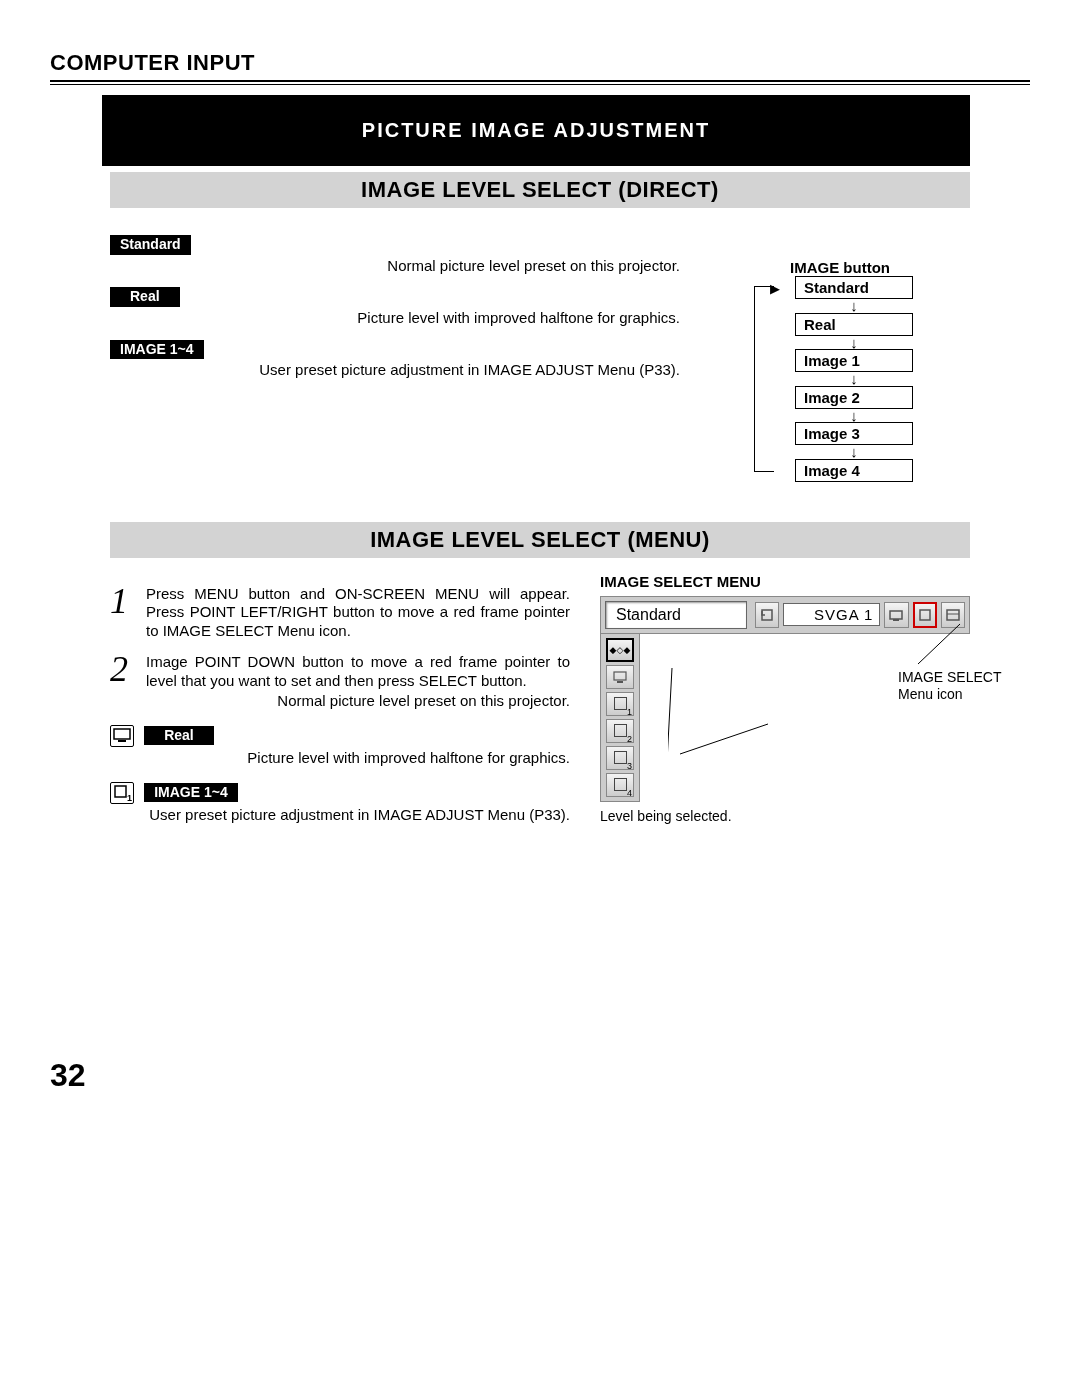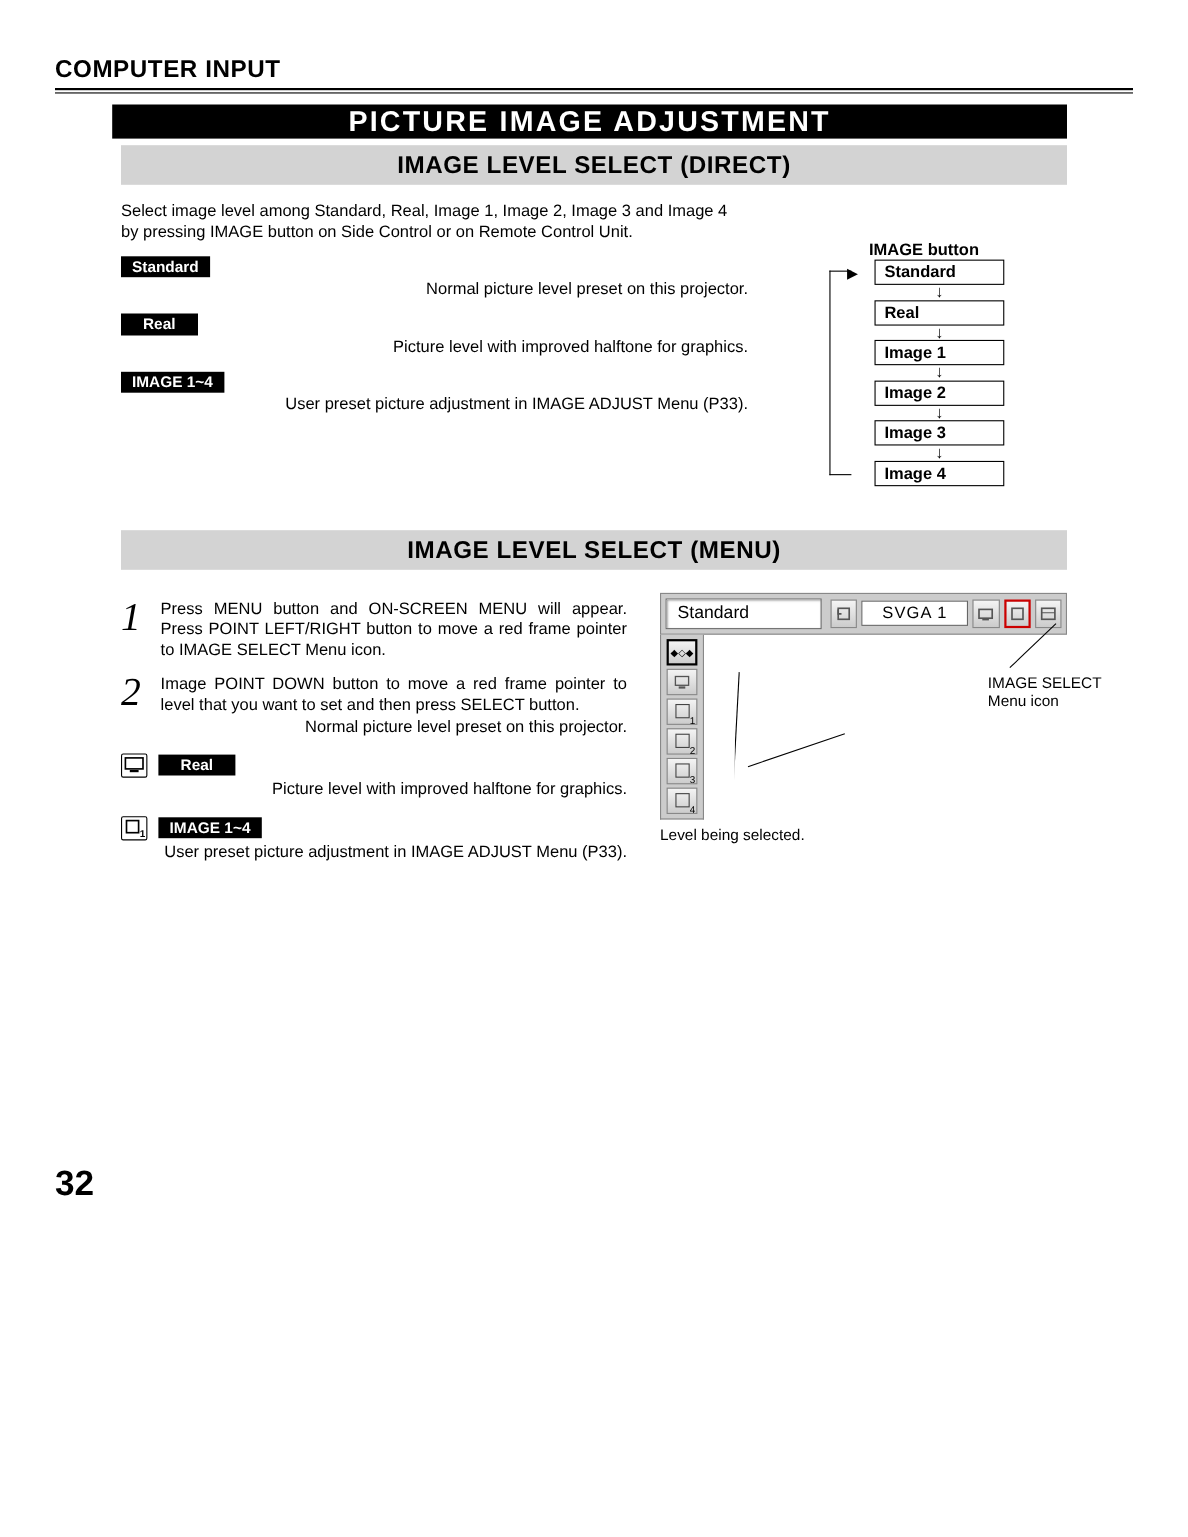--- a/index.html
+++ b/index.html
@@ -22,23 +22,23 @@
     font-size: 22px;
     letter-spacing: 0.5px;
   }
   .rule-top { border-top: 2px solid #000; margin-top: 4px;}
   .rule-thin { border-top: 1px solid #000; margin-top: 2px;}
   .main-title {
     background: #000;
     color: #fff;
     font-weight: bold;
     text-align: center;
-    font-size: 26px;
+    font-size: 20px;
     letter-spacing: 2px;
-    padding: 0 0;
+    padding: 24px 0;
     margin: 10px 60px 0 52px;
   }
   .sub-title {
     background: #d3d3d3;
     font-weight: bold;
     text-align: center;
     font-size: 22px;
     letter-spacing: 0.5px;
     padding: 5px 0;
     margin: 6px 60px 0 60px;
@@ -179,21 +179,21 @@
     font-size: 16px;
     width: 130px;
   }
   .menu-mode-field {
     background: #fff;
     border: 1px solid #666;
     padding: 2px 6px;
     font-family: Arial, sans-serif;
     font-size: 15px;
     width: 90px;
-    text-align:center;
+    text-align:right;
     letter-spacing: 1px;
   }
   .tiny-btn {
     width: 26px;
     height: 26px;
     background: linear-gradient(#f4f4f4,#ccc);
     border: 1px solid #888;
     box-sizing: border-box;
     display:flex;
     align-items:center;
@@ -251,21 +251,20 @@
 <div class="section-header">COMPUTER INPUT</div>
 <div class="rule-top"></div>
 <div class="rule-thin"></div>
 
 <div class="main-title">PICTURE IMAGE ADJUSTMENT</div>
 
 <div class="sub-title">IMAGE LEVEL SELECT (DIRECT)</div>
 
 <div class="content-row">
   <div class="left-col">
-    <div>Select image level among Standard, Real, Image 1, Image 2, Image 3 and Image 4 by pressing IMAGE button on Side Control or on Remote Control Unit.</div>
 
     <div class="tag">Standard</div>
     <div class="desc">Normal picture level preset on this projector.</div>
 
     <div class="tag" style="padding-left:20px;padding-right:20px;">Real</div>
     <div class="desc">Picture level with improved halftone for graphics.</div>
 
     <div class="tag">IMAGE 1~4</div>
     <div class="desc">User preset picture adjustment in IMAGE ADJUST Menu (P33).</div>
   </div>
@@ -325,20 +324,21 @@
               <rect x="3" y="3" width="11" height="11" fill="none" stroke="#000" stroke-width="1.5"></rect>
             </svg>
         <span class="sub">1</span>
       </span>
       <span class="tag" style="margin-top:0;">IMAGE 1~4</span>
     </div>
     <div class="desc">User preset picture adjustment in IMAGE ADJUST Menu (P33).</div>
   </div>
 
   <div class="right-col" style="width:370px;">
+    <div class="right-title">IMAGE SELECT MENU</div>
 
     <div class="menu-panel" style="position:relative;">
       <div class="menu-top-bar">
         <div class="menu-name-field">Standard</div>
         <div style="flex:1"></div>
         <div class="tiny-btn">
               <svg width="16" height="16" viewBox="0 0 16 16">
                 <rect x="3" y="3" width="10" height="10" fill="none" stroke="#555" stroke-width="1.5"></rect>
                 <path d="M6 8 L3 8 L3 4" fill="none" stroke="#555" stroke-width="1.5"></path>
               </svg>

